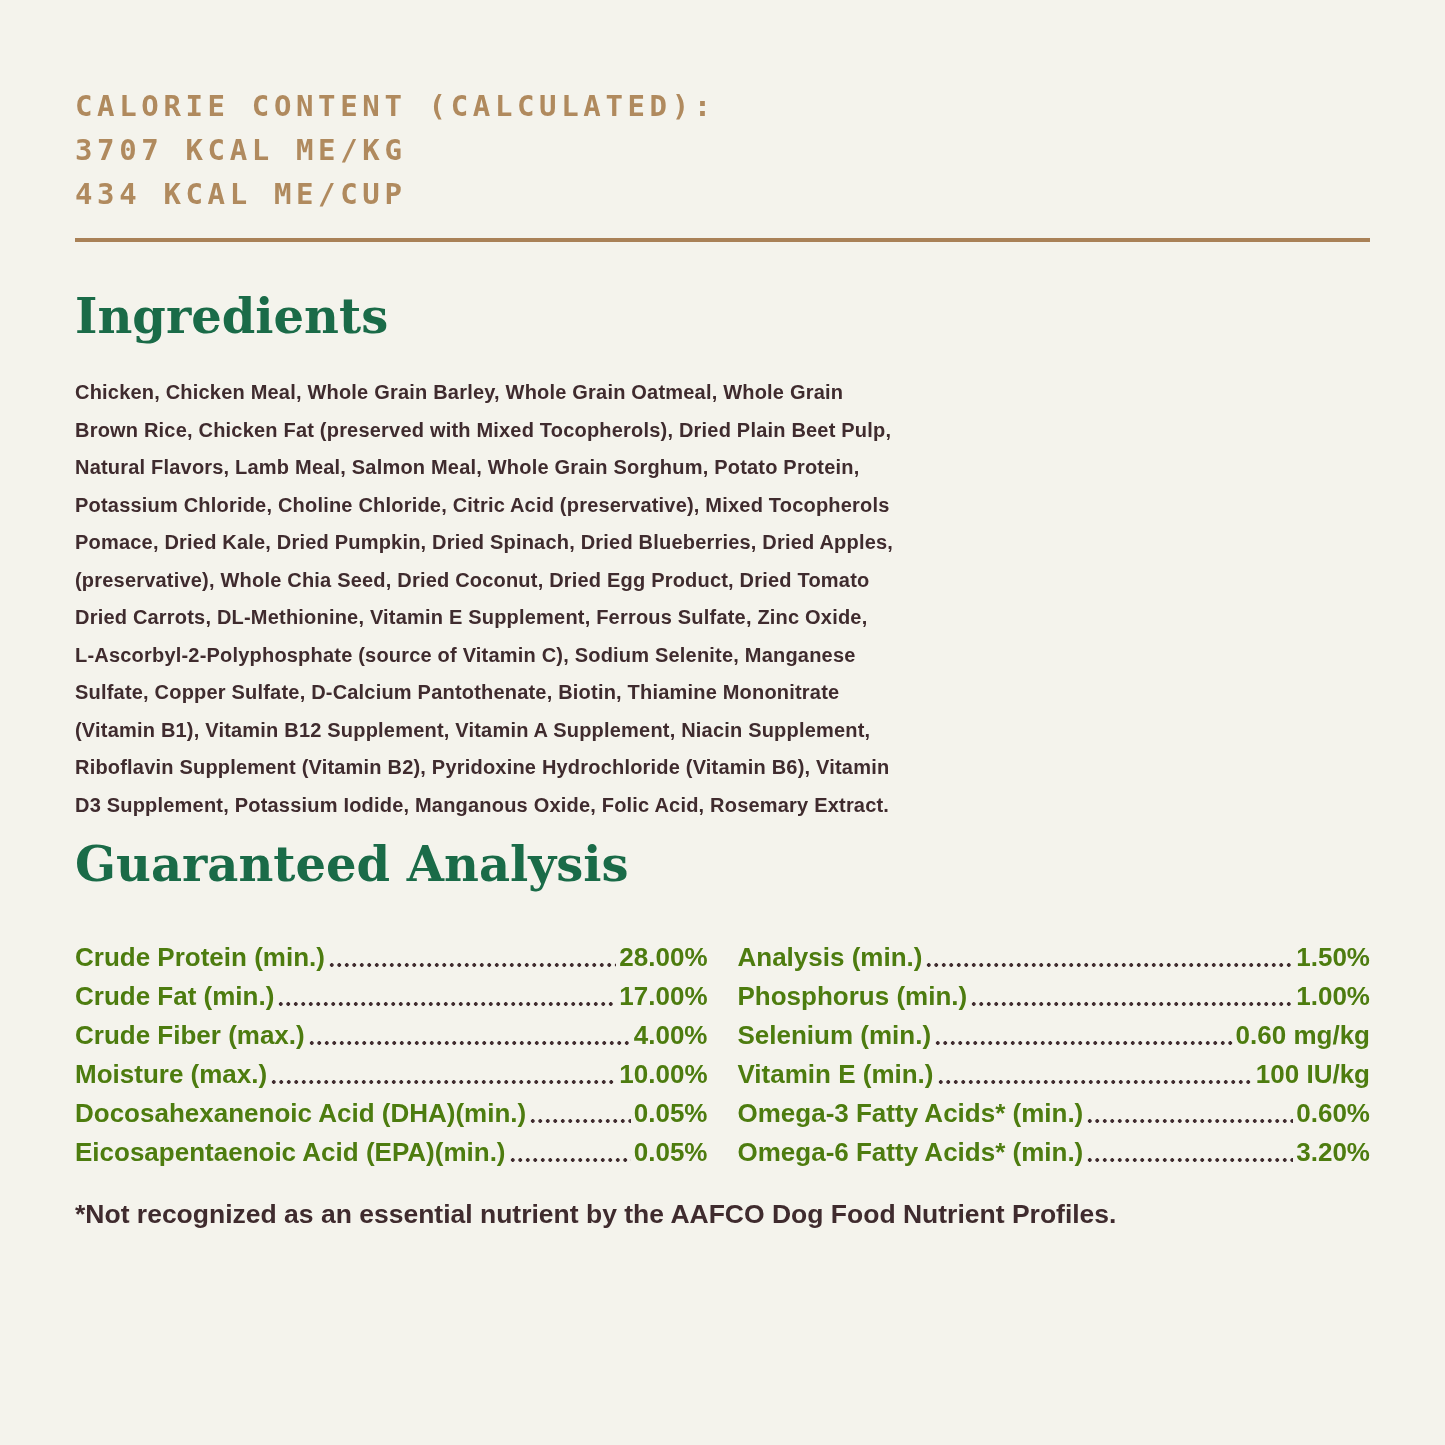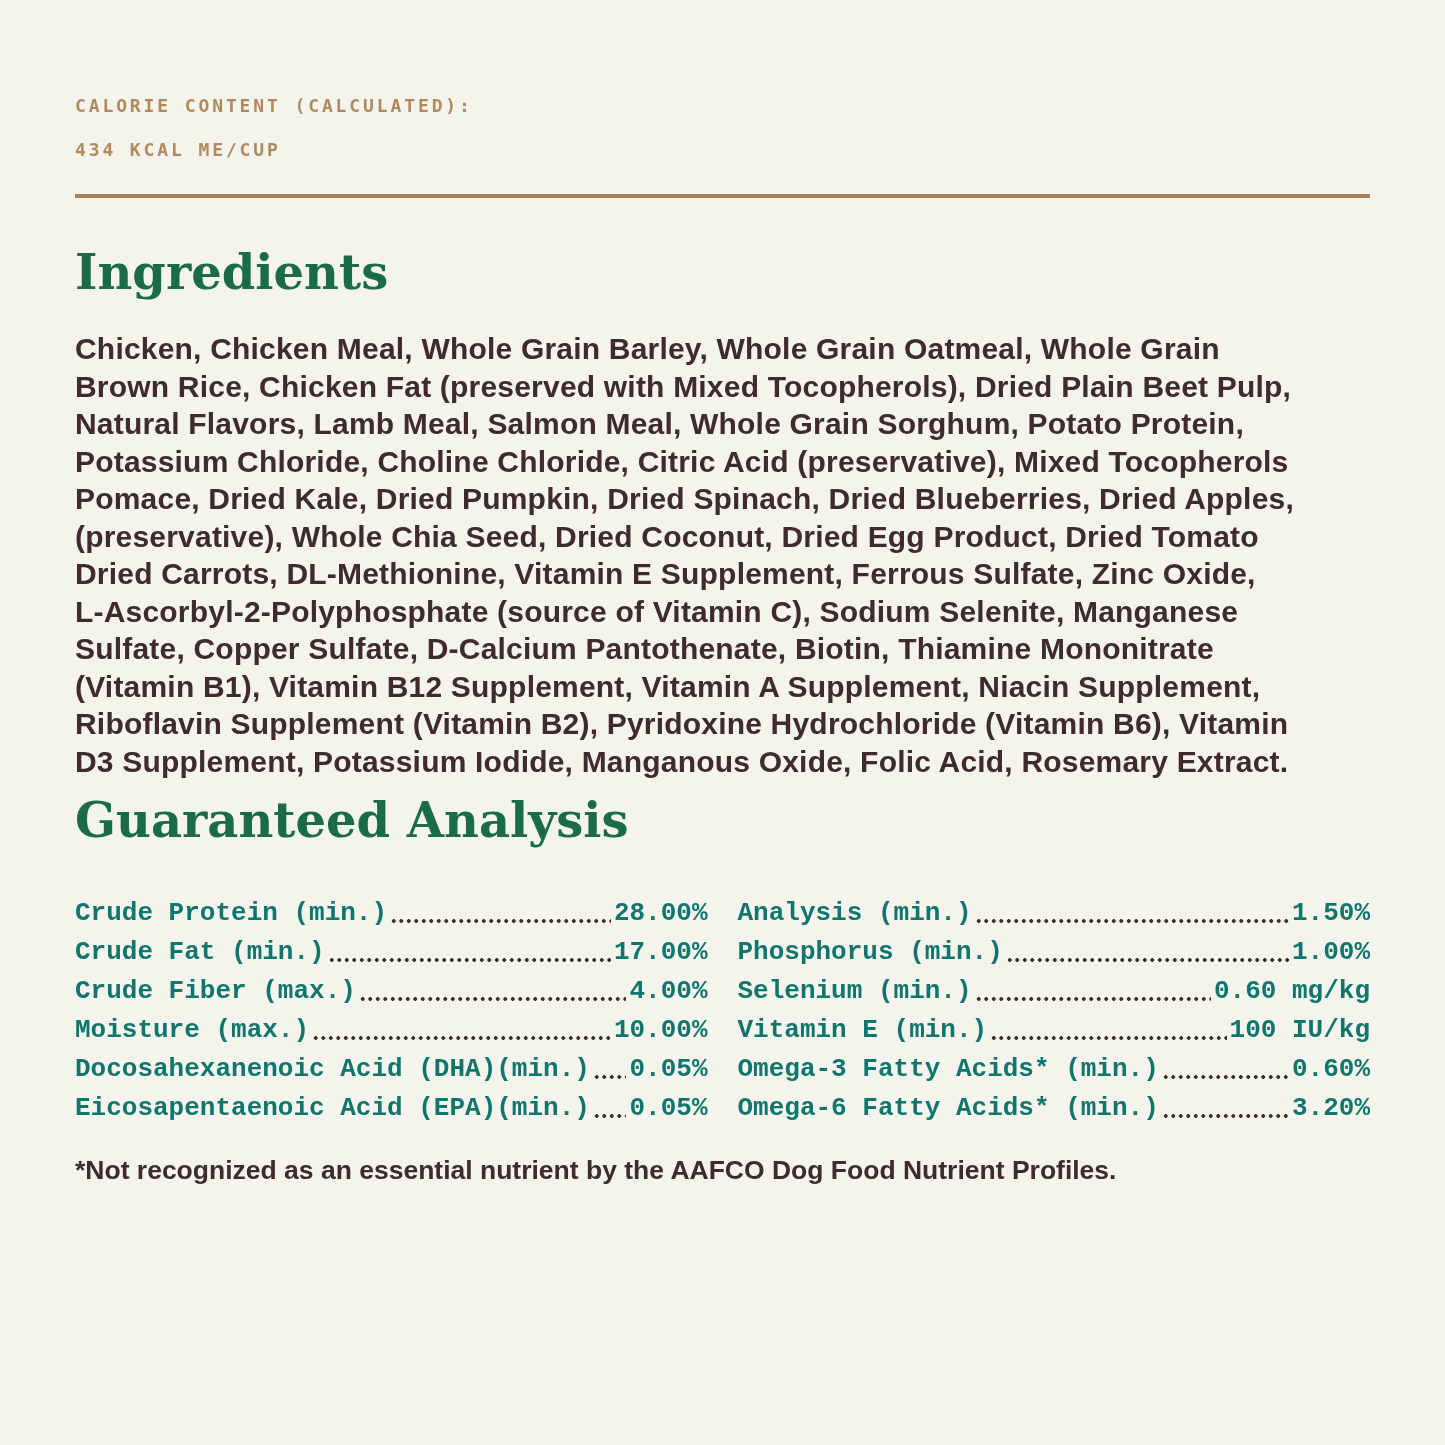--- a/index.html
+++ b/index.html
@@ -11,21 +11,21 @@
   .page {
     box-sizing: border-box;
     width: 1445px; height: 1445px;
     padding: 0 75px;
   }
   
   .calorie {
     padding-top: 84px;
     font-family: "DejaVu Sans Mono", monospace;
     font-weight: 700;
-    font-size: 18px;
+    font-size: 29px;
     line-height: 44px;
     letter-spacing: 0.16em;
     color: #b08a5e;
   }
   
   .divider {
     border: 0;
     height: 4px;
     margin: 22px 0 0;
     background: #a98157;
@@ -38,35 +38,35 @@
     font-size: 48px;
     line-height: 1.0;
     color: #1a6b48;
   }
   .heading.ga { margin-top: 16px; }
   
   .ingredients {
     margin-top: 34px;
     font-family: "Liberation Sans", sans-serif;
     font-weight: 600;
-    font-size: 30px;
+    font-size: 20px;
     line-height: 37.5px;
     letter-spacing: 0.2px;
     color: #3f2b2e;
     white-space: nowrap;
   }
   
   .ga-table {
     margin-top: 50px;
     display: flex;
     gap: 30px;
-    font-family: Liberation Mono, monospace;
+    font-family: Liberation Sans, sans-serif;
     font-weight: 600;
     font-size: 26px;
-    color: #0f766e;
+    color: #4d7c0f;
   }
   .ga-col { flex: 1; min-width: 0; }
   .ga-row { display: flex; height: 39px; line-height: 39px; }
   .ga-label, .ga-value { white-space: nowrap; }
   .leader {
     flex: 1;
     margin: 0 3px;
     background-image: radial-gradient(circle, #3f2b2e 1.7px, transparent 2.1px);
     background-size: 7.5px 4px;
     background-repeat: repeat-x;
@@ -82,20 +82,21 @@
     color: #3f2b2e;
   }
 </style>
 </head>
 <body>
 
 <div class="page">
 
   <div class="calorie">
     <div>CALORIE CONTENT (CALCULATED):</div>
+    <div>3707 KCAL ME/KG</div>
     <div>434 KCAL ME/CUP</div>
   </div>
 
   <hr class="divider">
 
   <h1 class="heading">Ingredients</h1>
 
   <div class="ingredients">
     <div>Chicken, Chicken Meal, Whole Grain Barley, Whole Grain Oatmeal, Whole Grain</div>
     <div>Brown Rice, Chicken Fat (preserved with Mixed Tocopherols), Dried Plain Beet Pulp,</div>

